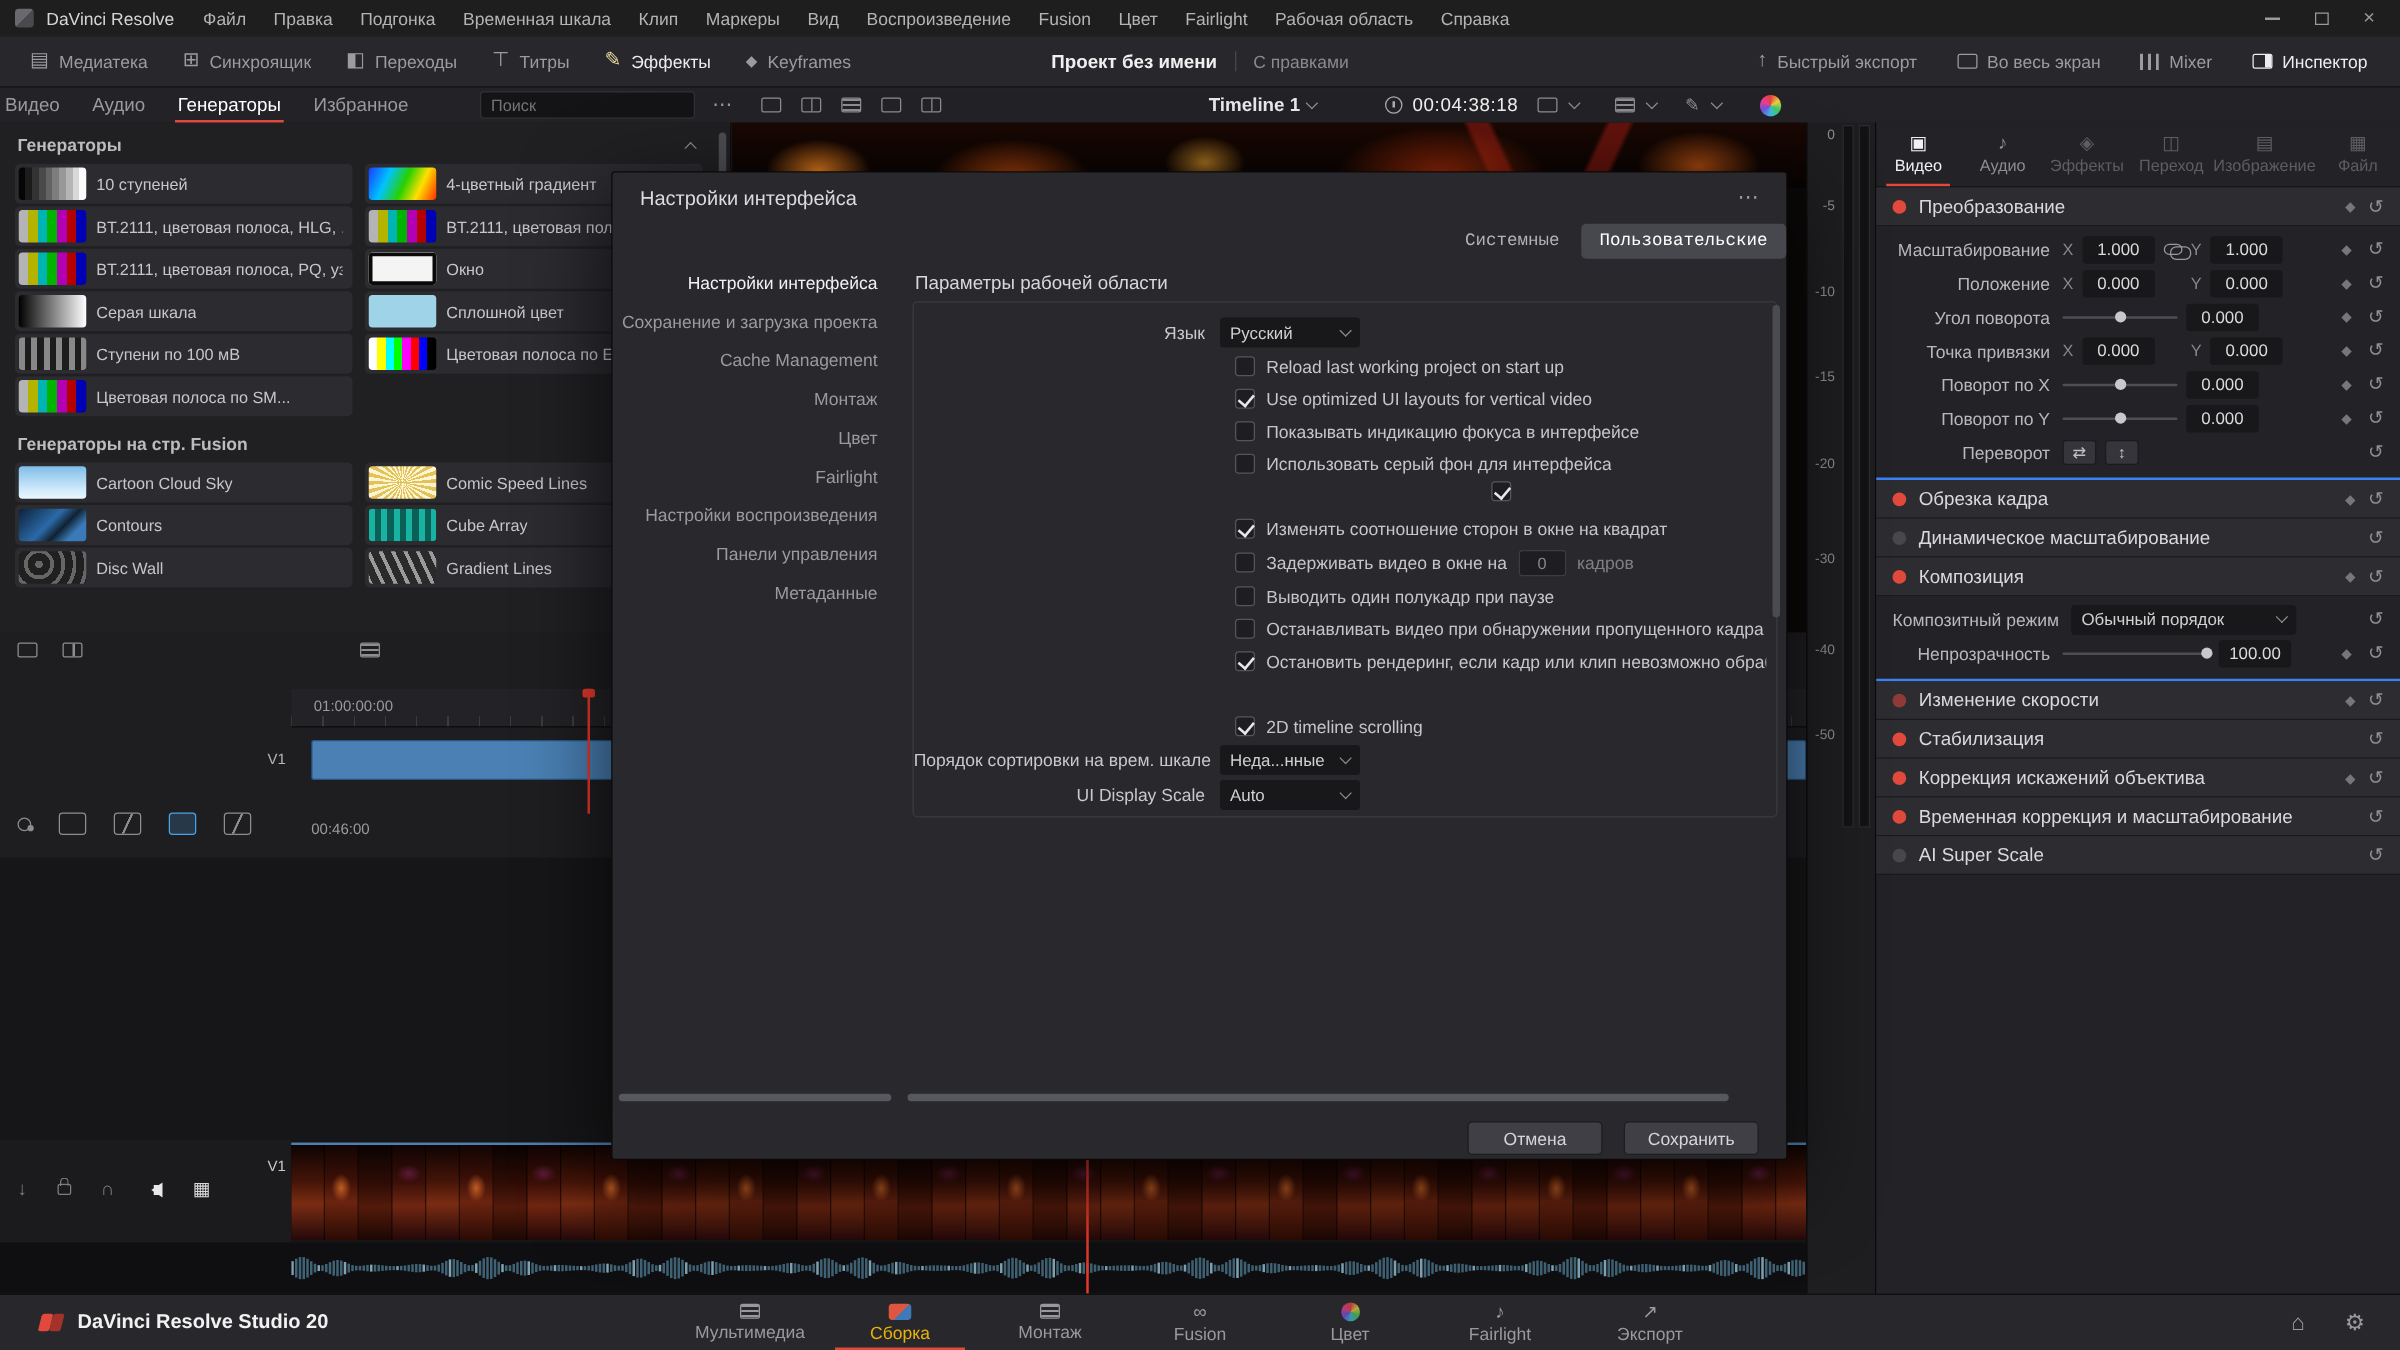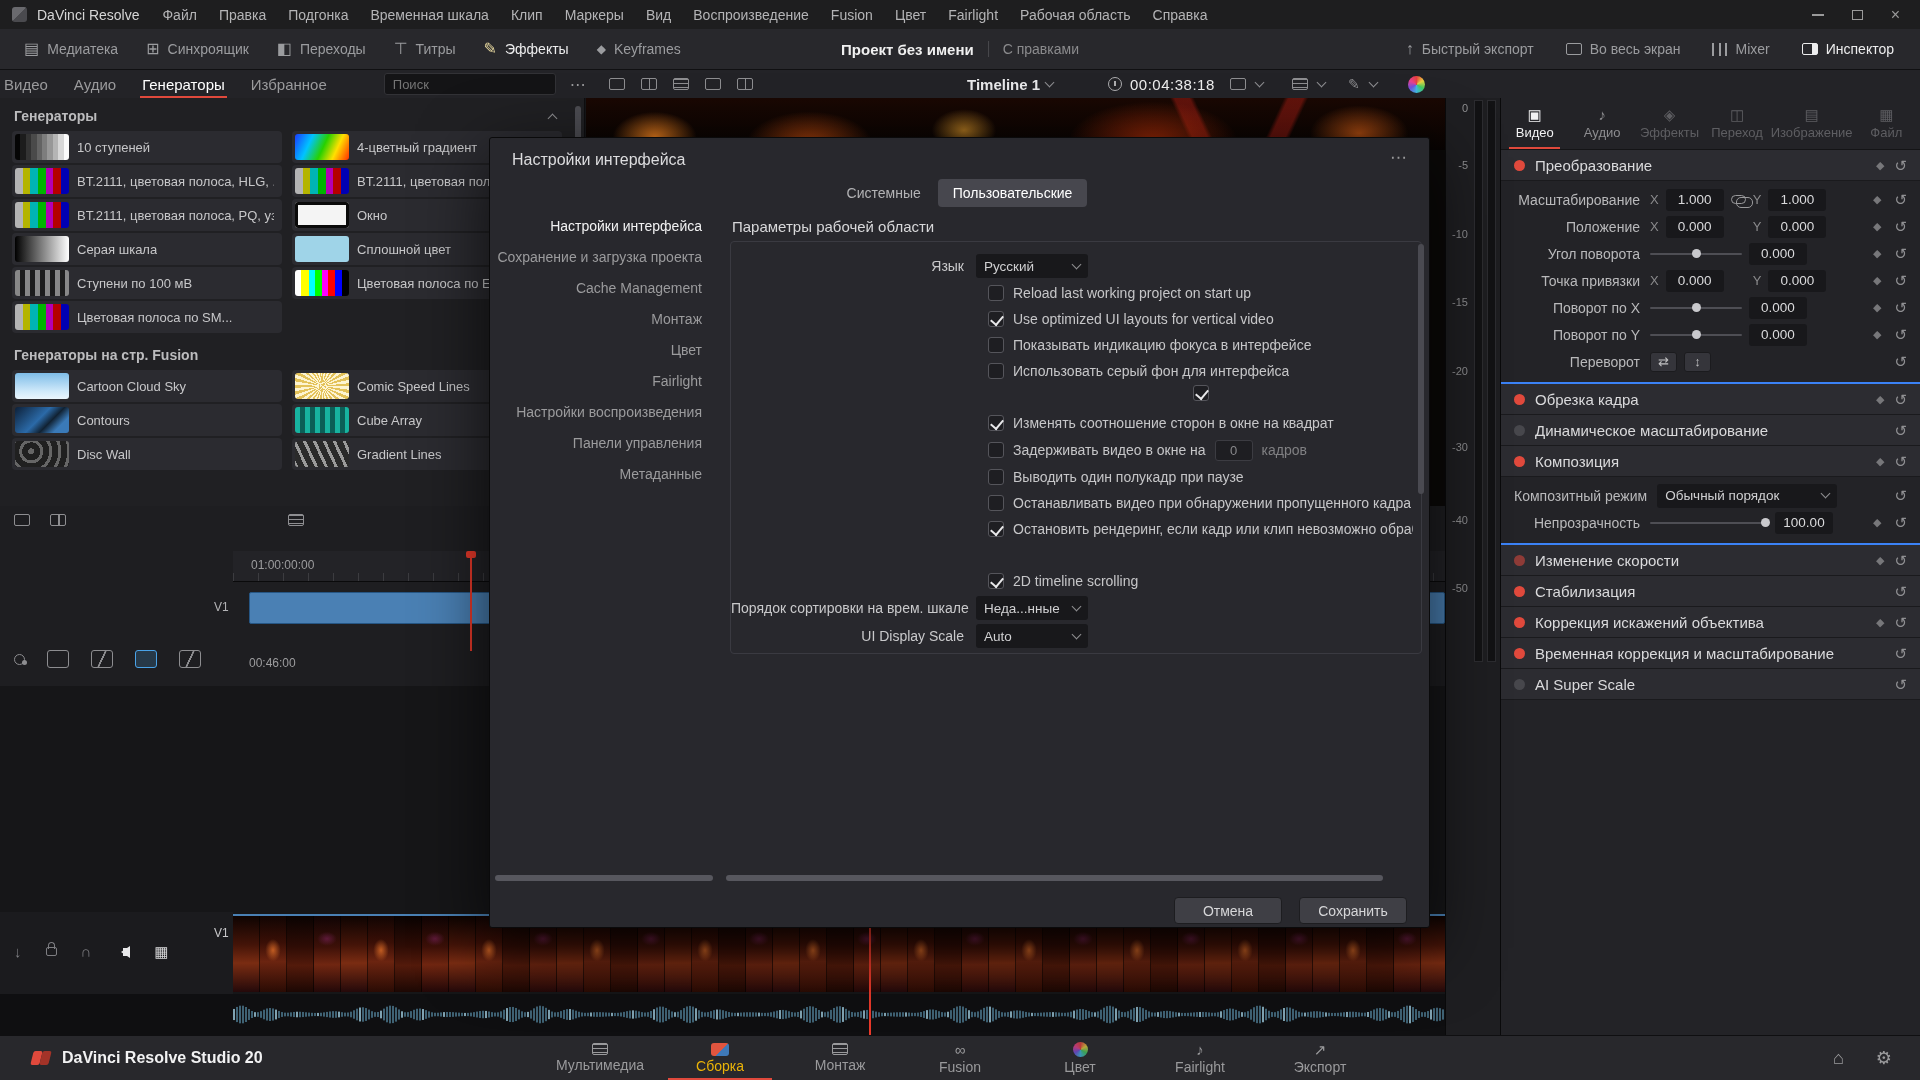--- a/index.html
+++ b/index.html
@@ -172,21 +172,21 @@
   .link-ic { width:15px; height:9px; border:1.5px solid #9a9a9c; border-radius:5px; position:relative; flex:none; }
   .link-ic::after { content:""; position:absolute; left:4px; top:1px; width:15px; height:9px; border:1.5px solid #9a9a9c; border-radius:5px; }
   .flipbtn { width:27px; height:20px; background:#35353b; border:1px solid #1b1b1e; border-radius:3px; display:flex; align-items:center; justify-content:center; color:#c0c0c2; font-size:13px; }
   .ddown { width:180px; height:24px; background:#18181b; border-radius:3px; display:flex; align-items:center; justify-content:space-between; padding:0 8px; font-size:13.5px; color:#d0d0d2; }
   .ddown .chev { margin-left:4px; }
 
   
   .dialog { position:absolute; left:489px; top:137px; width:941px; height:791px; background:#28282d; border:1px solid #0a0a0b; border-radius:3px; box-shadow:0 20px 70px rgba(0,0,0,.7); z-index:60; }
   .dlg-title { position:absolute; left:22px; top:13px; font-size:16px; color:#dcdcde; }
   .dlg-dots { position:absolute; right:20px; top:9px; font-size:17px; color:#9a9a9c; letter-spacing:2px; }
-  .dlg-tabs { position:absolute; top:41px; left:0; right:0; display:flex; justify-content:center; gap:2px; }
+  .dlg-tabs { position:absolute; top:41px; left:0; right:0; display:flex; justify-content:flex-end; gap:2px;font-family:Liberation Mono, monospace; }
   .dtab { padding:6px 15px; font-size:14px; color:#b3b3b5; border-radius:4px; }
   .dtab.active { background:#47474e; color:#ffffff; }
   .dlg-side { position:absolute; left:0; top:72px; width:240px; }
   .dside-item { height:31px; display:flex; align-items:center; justify-content:flex-end; padding-right:28px; font-size:14px; color:#9b9b9d; white-space:nowrap; }
   .dside-item.selected { color:#f2f2f3; }
   .dlg-content-title { position:absolute; left:242px; top:80px; font-size:15px; color:#d8d8da; }
   .groupbox { position:absolute; left:240px; top:103px; width:692px; height:413px; border:1px solid #3a3a41; border-radius:4px; }
   .dl-row { position:absolute; left:0; width:100%; height:26px; display:flex; align-items:center; }
   .dl-label { width:245px; text-align:right; padding-right:12px; font-size:14px; color:#c9c9cb; white-space:nowrap; }
   .dsel { width:112px; height:24px; background:#18181b; border-radius:3px; display:flex; align-items:center; justify-content:space-between; padding:0 8px; font-size:13.5px; color:#d0d0d2; }

